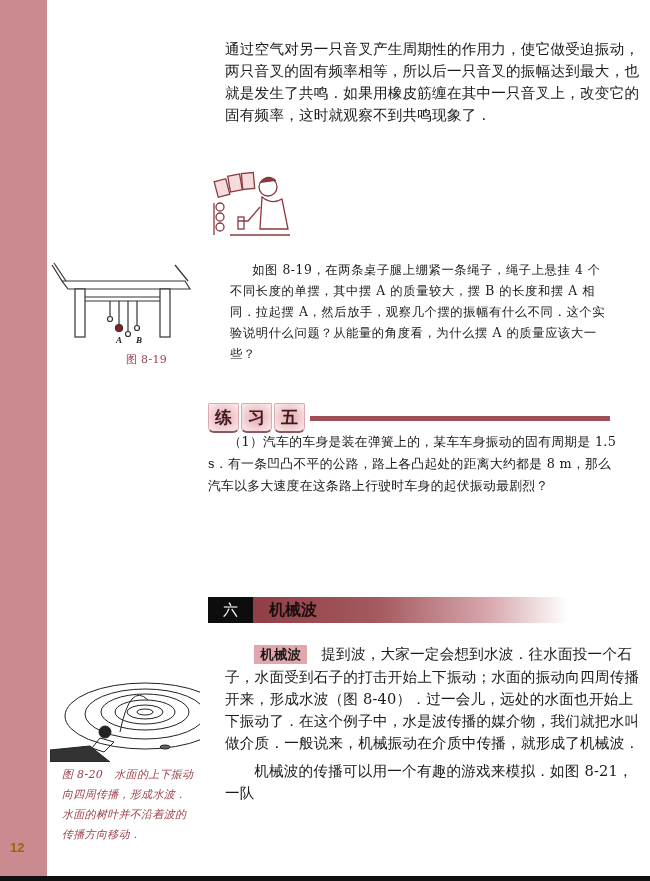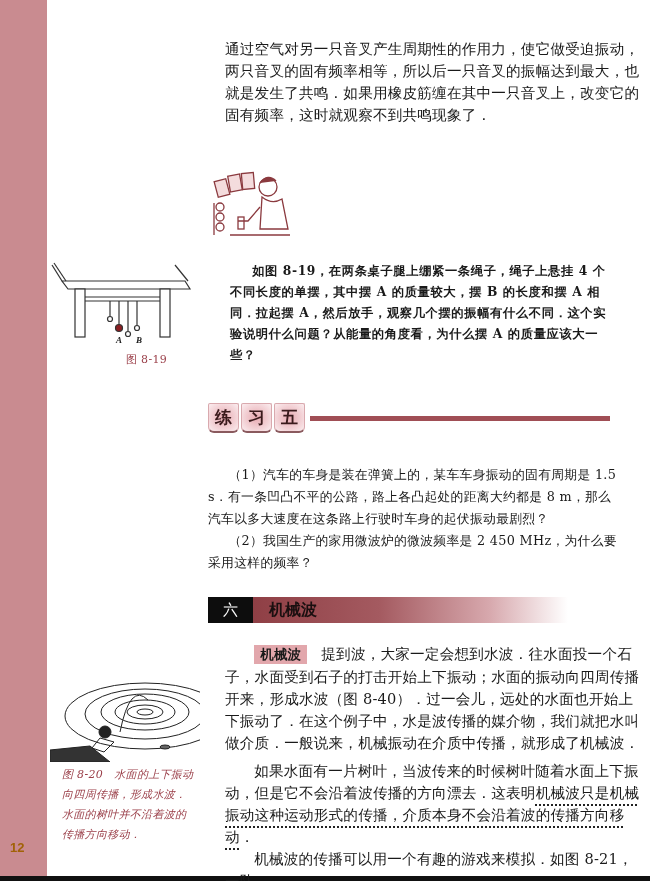--- a/index.html
+++ b/index.html
@@ -18,38 +18,38 @@
     font-family:"Liberation Sans", sans-serif; font-weight:bold; font-size:13px; color:#a16207;
   }
   .bottom-rule { position:absolute; left:0; top:876px; width:650px; height:5px; background:#111; }
 
   .para { position:absolute; left:225px; width:415px; font-size:14.6px; line-height:22px; letter-spacing:0.2px; }
   .para p { margin:0; }
   .indent { text-indent:2em; }
 
   .p1 { top:38px; }
 
-  .small { position:absolute; font-size:12.3px; line-height:21px; letter-spacing:0.6px;font-weight:bold; }
+  .small { position:absolute; font-size:12.3px; line-height:21px; letter-spacing:0.6px; }
   .p-experiment { left:230px; top:260px; width:380px; text-indent:1.8em; }
   .caption { color:#9a3e48; font-size:11px; line-height:20px; letter-spacing:0.3px; }
   .cap-819 { position:absolute; left:110px; top:350px;margin-left:16px; }
   .cap-820 { position:absolute; left:62px; top:765px; width:132px;font-style:italic; }
 
   .ex-header { position:absolute; left:208px; top:403px; display:flex; align-items:center; }
   .ex-tab {
     width:29px; height:27px; margin-right:2px;
     background:radial-gradient(ellipse at center, #e8aab2 0%, #f3d2d6 60%, #fbeef0 100%);
     border:1px solid #d9a9ae; border-bottom:2px solid #8a5a5e;
     border-radius:2px 2px 6px 6px;
     display:flex; align-items:center; justify-content:center;
     font-family:"Liberation Sans", sans-serif; font-weight:bold; font-size:17px; color:#3a1a1c;
   }
   .ex-rule { width:300px; height:5px; background:#a04e55; margin-left:3px; }
 
-  .ex-body { position:absolute; left:208px; top:464px; width:415px; font-size:12.8px; line-height:22px; letter-spacing:0.3px; }
+  .ex-body { position:absolute; left:208px; top:431px; width:415px; font-size:12.8px; line-height:22px; letter-spacing:0.3px; }
   .ex-body p { margin:0; text-indent:1.6em; }
 
   .sec-header { position:absolute; left:208px; top:597px; height:26px; display:flex; width:360px; }
   .sec-num { width:45px; height:26px; background:#0d0d0d; color:#fff; display:flex; align-items:center; justify-content:center; font-size:15px; }
   .sec-bar {
     flex:1; height:26px;
     background:linear-gradient(90deg, #8f3f45 0%, #a45a60 40%, #d7a8ad 75%, #ffffff 100%);
     display:flex; align-items:center; padding-left:16px;
     font-family:"Liberation Sans", sans-serif; font-weight:bold; font-size:16px; color:#1a0f10;
   }
@@ -120,34 +120,32 @@
 
 <div class="ex-header">
   <div class="ex-tab">练</div>
   <div class="ex-tab">习</div>
   <div class="ex-tab">五</div>
   <div class="ex-rule"></div>
 </div>
 
 <div class="ex-body">
   <p>（1）汽车的车身是装在弹簧上的，某车车身振动的固有周期是 1.5 s．有一条凹凸不平的公路，路上各凸起处的距离大约都是 8 m，那么汽车以多大速度在这条路上行驶时车身的起伏振动最剧烈？</p>
-  <p>（2）我国生产的家用微波炉的微波频率是 2 450 MHz，为什么要采用这样的频率？</p>
 </div>
 
 <div class="sec-header">
   <div class="sec-num">六</div>
   <div class="sec-bar">机械波</div>
 </div>
 
 <div class="para p-wave">
   <p class="indent"><span class="kw-box">机械波</span><span>提到波，大家一定会想到水波．往水面投一个石子，水面受到石子的打击开始上下振动；水面的振动向四周传播开来，形成水波（图 8-40）．过一会儿，远处的水面也开始上下振动了．在这个例子中，水是波传播的媒介物，我们就把水叫做</span><span class="bold">介质</span><span>．一般说来，机械振动在介质中传播，就形成了</span><span class="bold">机械波</span><span>．</span></p>
 </div>
 
 <div class="para p-leaf">
-  <p class="indent"><span>如果水面有一片树叶，当波传来的时候树叶随着水面上下振动，但是它不会沿着波传播的方向漂去．这表明</span><span class="dots">机械波只是机械振动这种运动形式的传播，介质本身不会沿着波的传播方向移动</span><span>．</span></p>
   <p class="indent">机械波的传播可以用一个有趣的游戏来模拟．如图 8-21，一队</p>
 </div>
 
 <svg class="fig" style="left:50px;top:672px" width="150" height="90" viewBox="0 0 150 90">
   <g stroke="#222" fill="none" stroke-width="1">
     <ellipse cx="95" cy="40" rx="8" ry="3"></ellipse>
     <ellipse cx="95" cy="40" rx="18" ry="7"></ellipse>
     <ellipse cx="95" cy="40" rx="30" ry="12"></ellipse>
     <ellipse cx="95" cy="40" rx="44" ry="18"></ellipse>
     <ellipse cx="95" cy="42" rx="60" ry="25"></ellipse>

